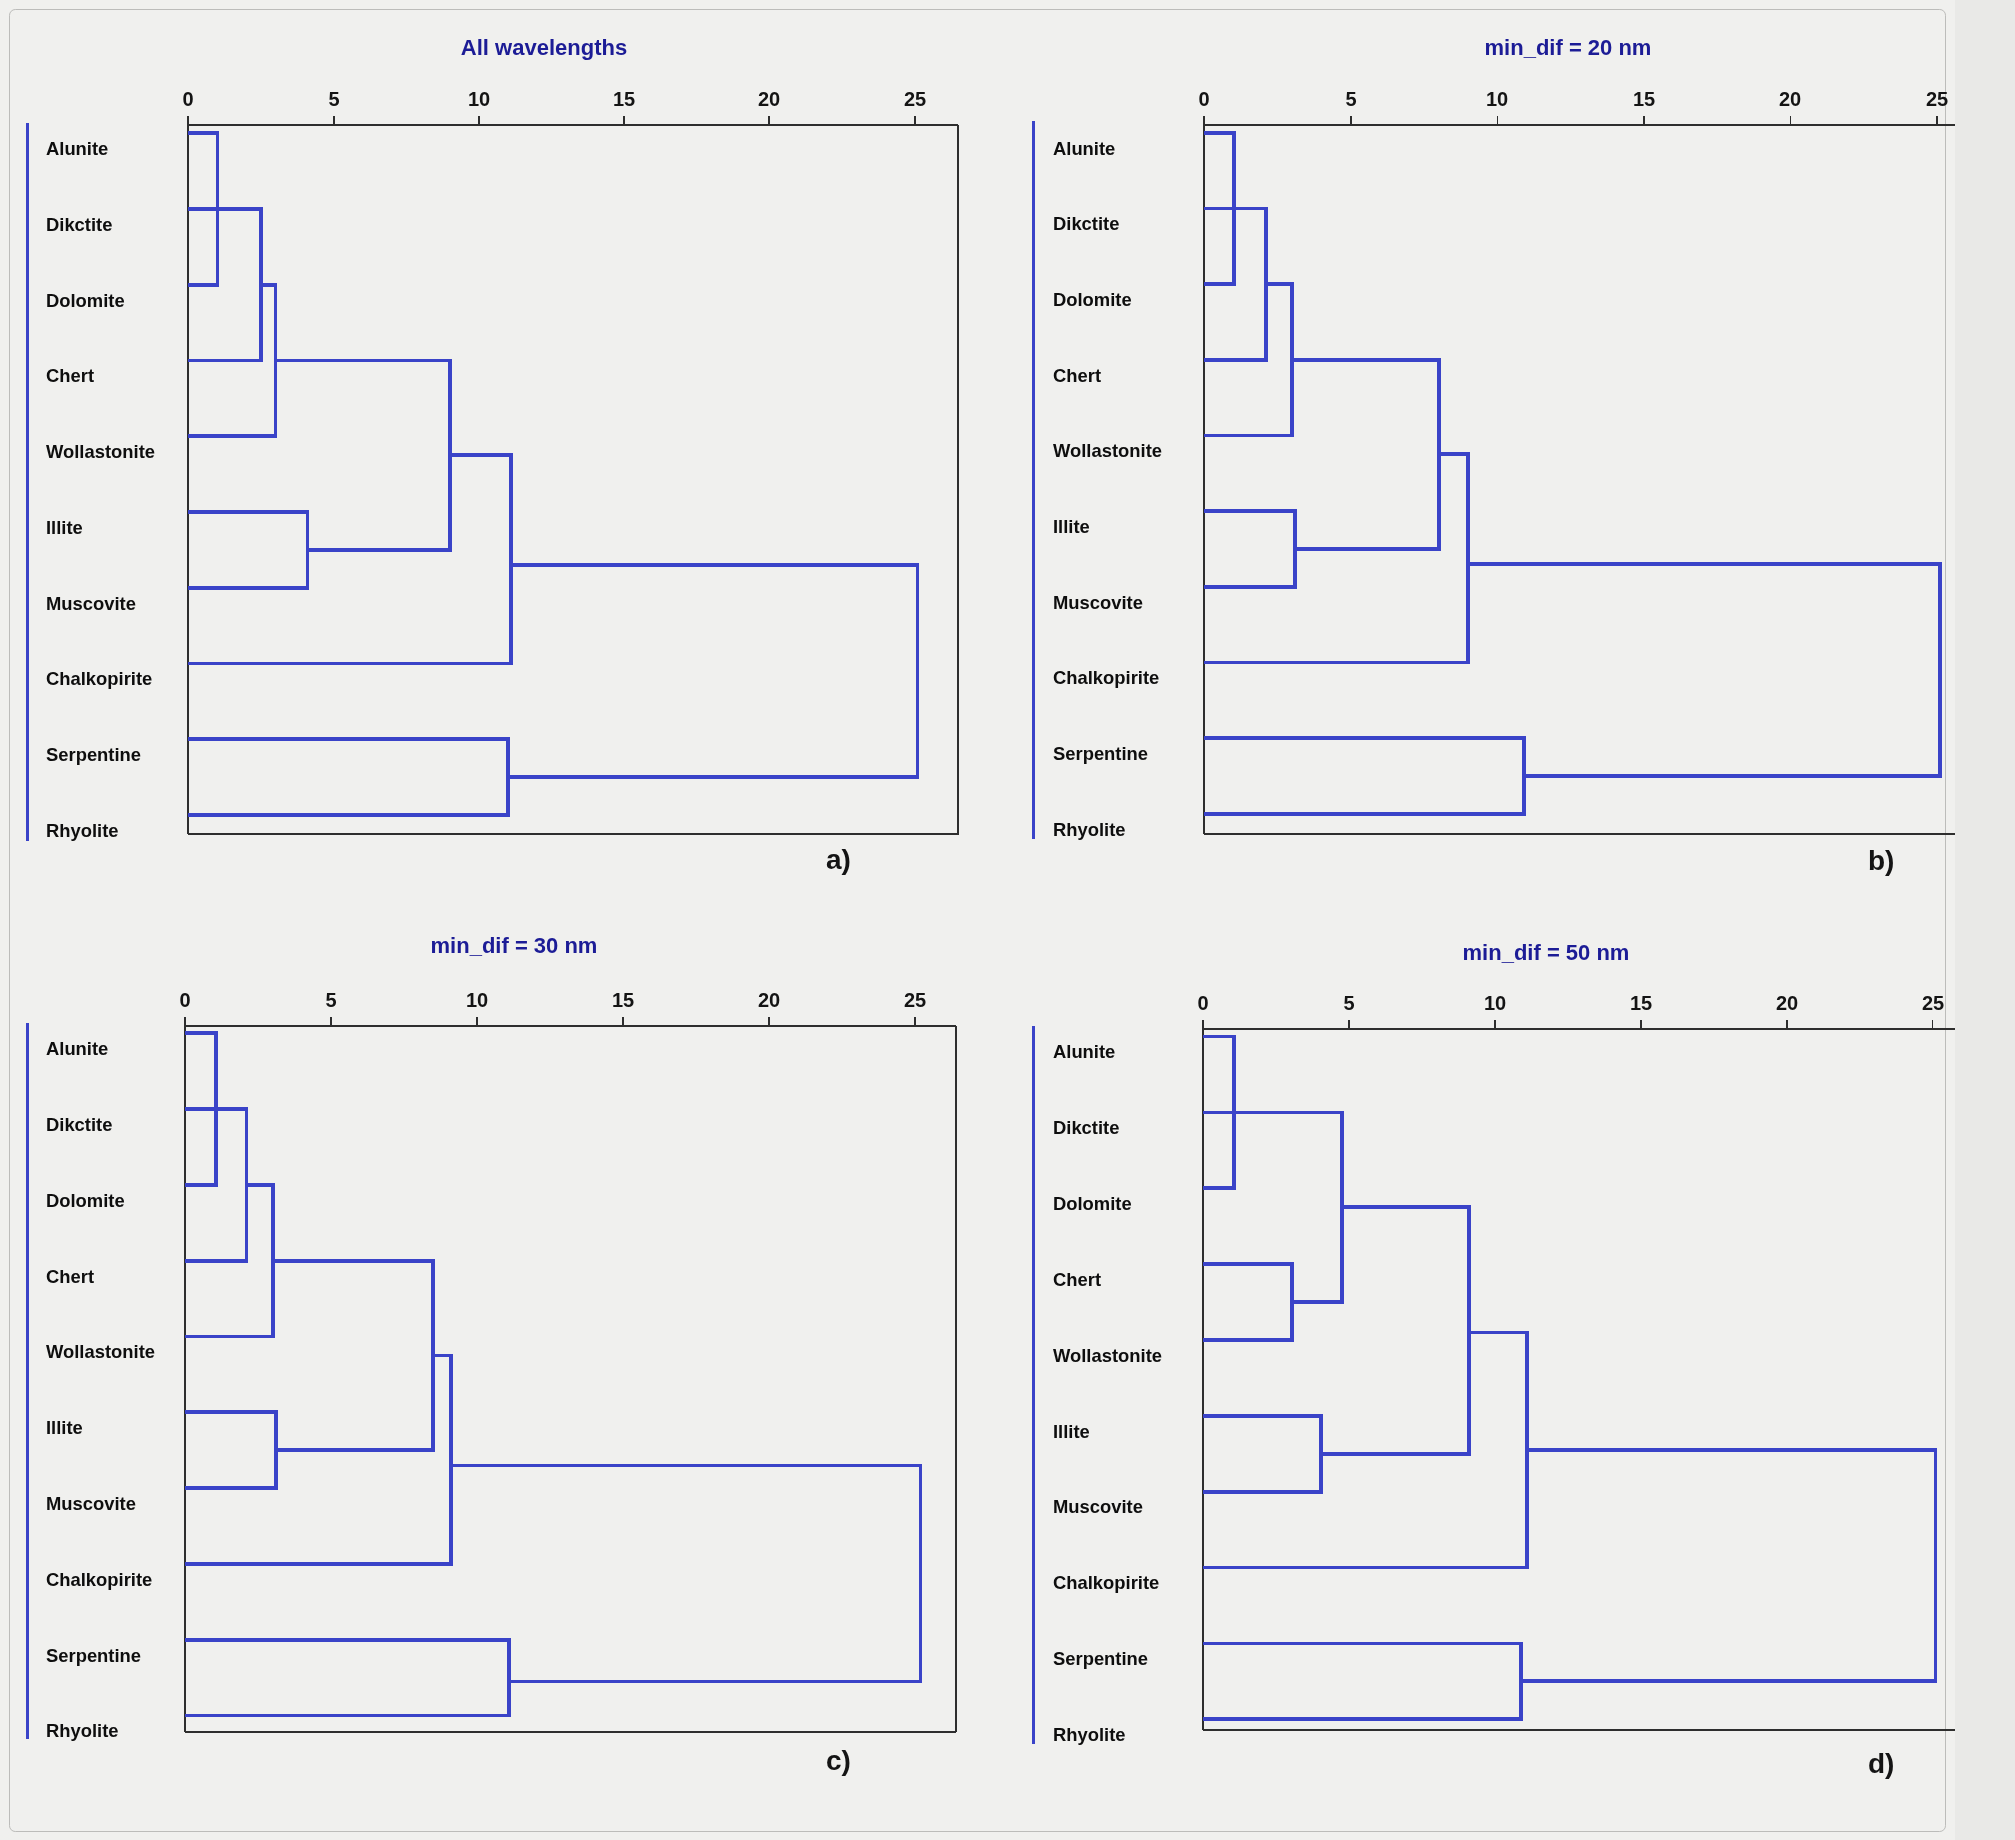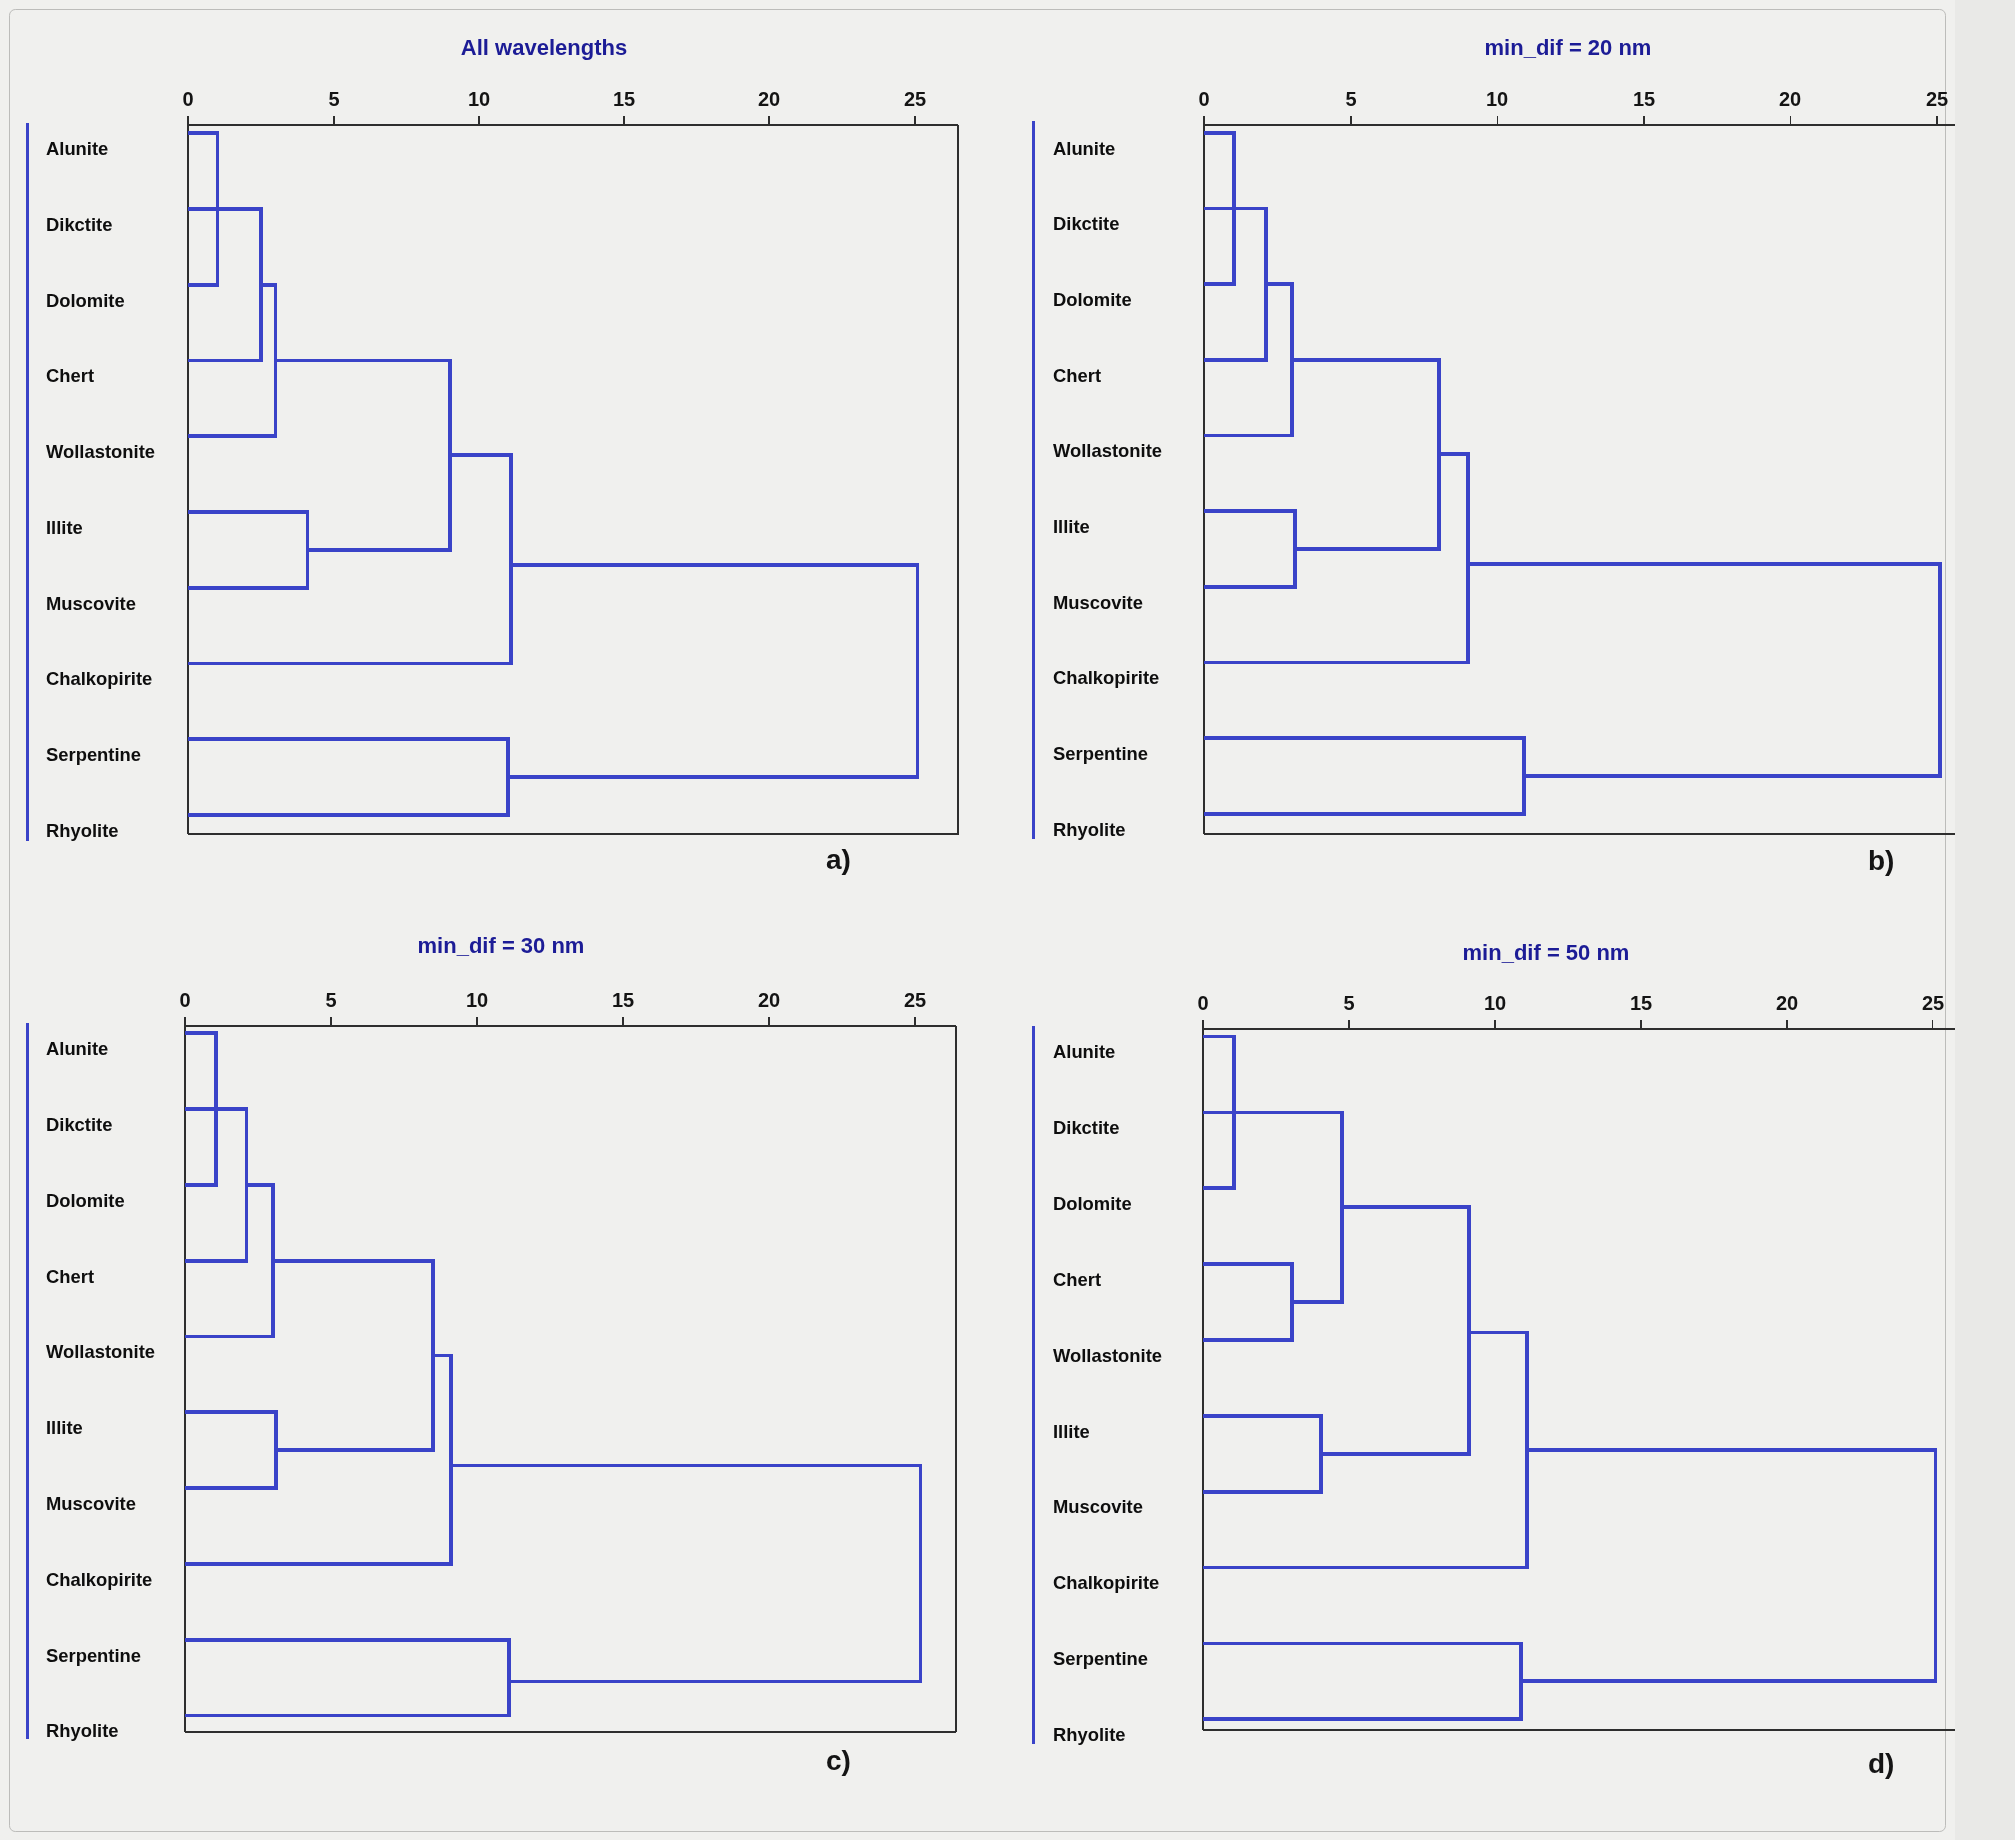--- a/index.html
+++ b/index.html
@@ -131,21 +131,21 @@
           <line x1="2314.8" y1="713.025" x2="2314.8" y2="1047.1" stroke="#3a43c8" stroke-width="6" shape-rendering="crispEdges"></line>
           <line x1="1899" y1="1163.4" x2="2402.58" y2="1163.4" stroke="#3a43c8" stroke-width="6" shape-rendering="crispEdges"></line>
           <line x1="1899" y1="1282.7" x2="2402.58" y2="1282.7" stroke="#3a43c8" stroke-width="6" shape-rendering="crispEdges"></line>
           <line x1="2402.58" y1="1160.4" x2="2402.58" y2="1285.7" stroke="#3a43c8" stroke-width="6" shape-rendering="crispEdges"></line>
           <line x1="2314.8" y1="889.01" x2="3058.62" y2="889.01" stroke="#3a43c8" stroke-width="6" shape-rendering="crispEdges"></line>
           <line x1="2402.58" y1="1223.05" x2="3058.62" y2="1223.05" stroke="#3a43c8" stroke-width="6" shape-rendering="crispEdges"></line>
           <line x1="3058.62" y1="886.01" x2="3058.62" y2="1226.05" stroke="#3a43c8" stroke-width="6" shape-rendering="crispEdges"></line>
         </svg>
       </section>
       <section class="panel">
-        <div class="panel-title" style="left: 501px; top: 946px;">min_dif = 30 nm</div>
+        <div class="panel-title" style="left: 514px; top: 946px;">min_dif = 30 nm</div>
         <div class="panel-caption" style="left: 826px; top: 1745px;">c)</div>
         <div class="row-label" style="left: 46px; top: 1033px;">Alunite</div>
         <div class="row-label" style="left: 46px; top: 1109px;">Dikctite</div>
         <div class="row-label" style="left: 46px; top: 1185px;">Dolomite</div>
         <div class="row-label" style="left: 46px; top: 1261px;">Chert</div>
         <div class="row-label" style="left: 46px; top: 1336px;">Wollastonite</div>
         <div class="row-label" style="left: 46px; top: 1412px;">Illite</div>
         <div class="row-label" style="left: 46px; top: 1488px;">Muscovite</div>
         <div class="row-label" style="left: 46px; top: 1564px;">Chalkopirite</div>
         <div class="row-label" style="left: 46px; top: 1640px;">Serpentine</div>

